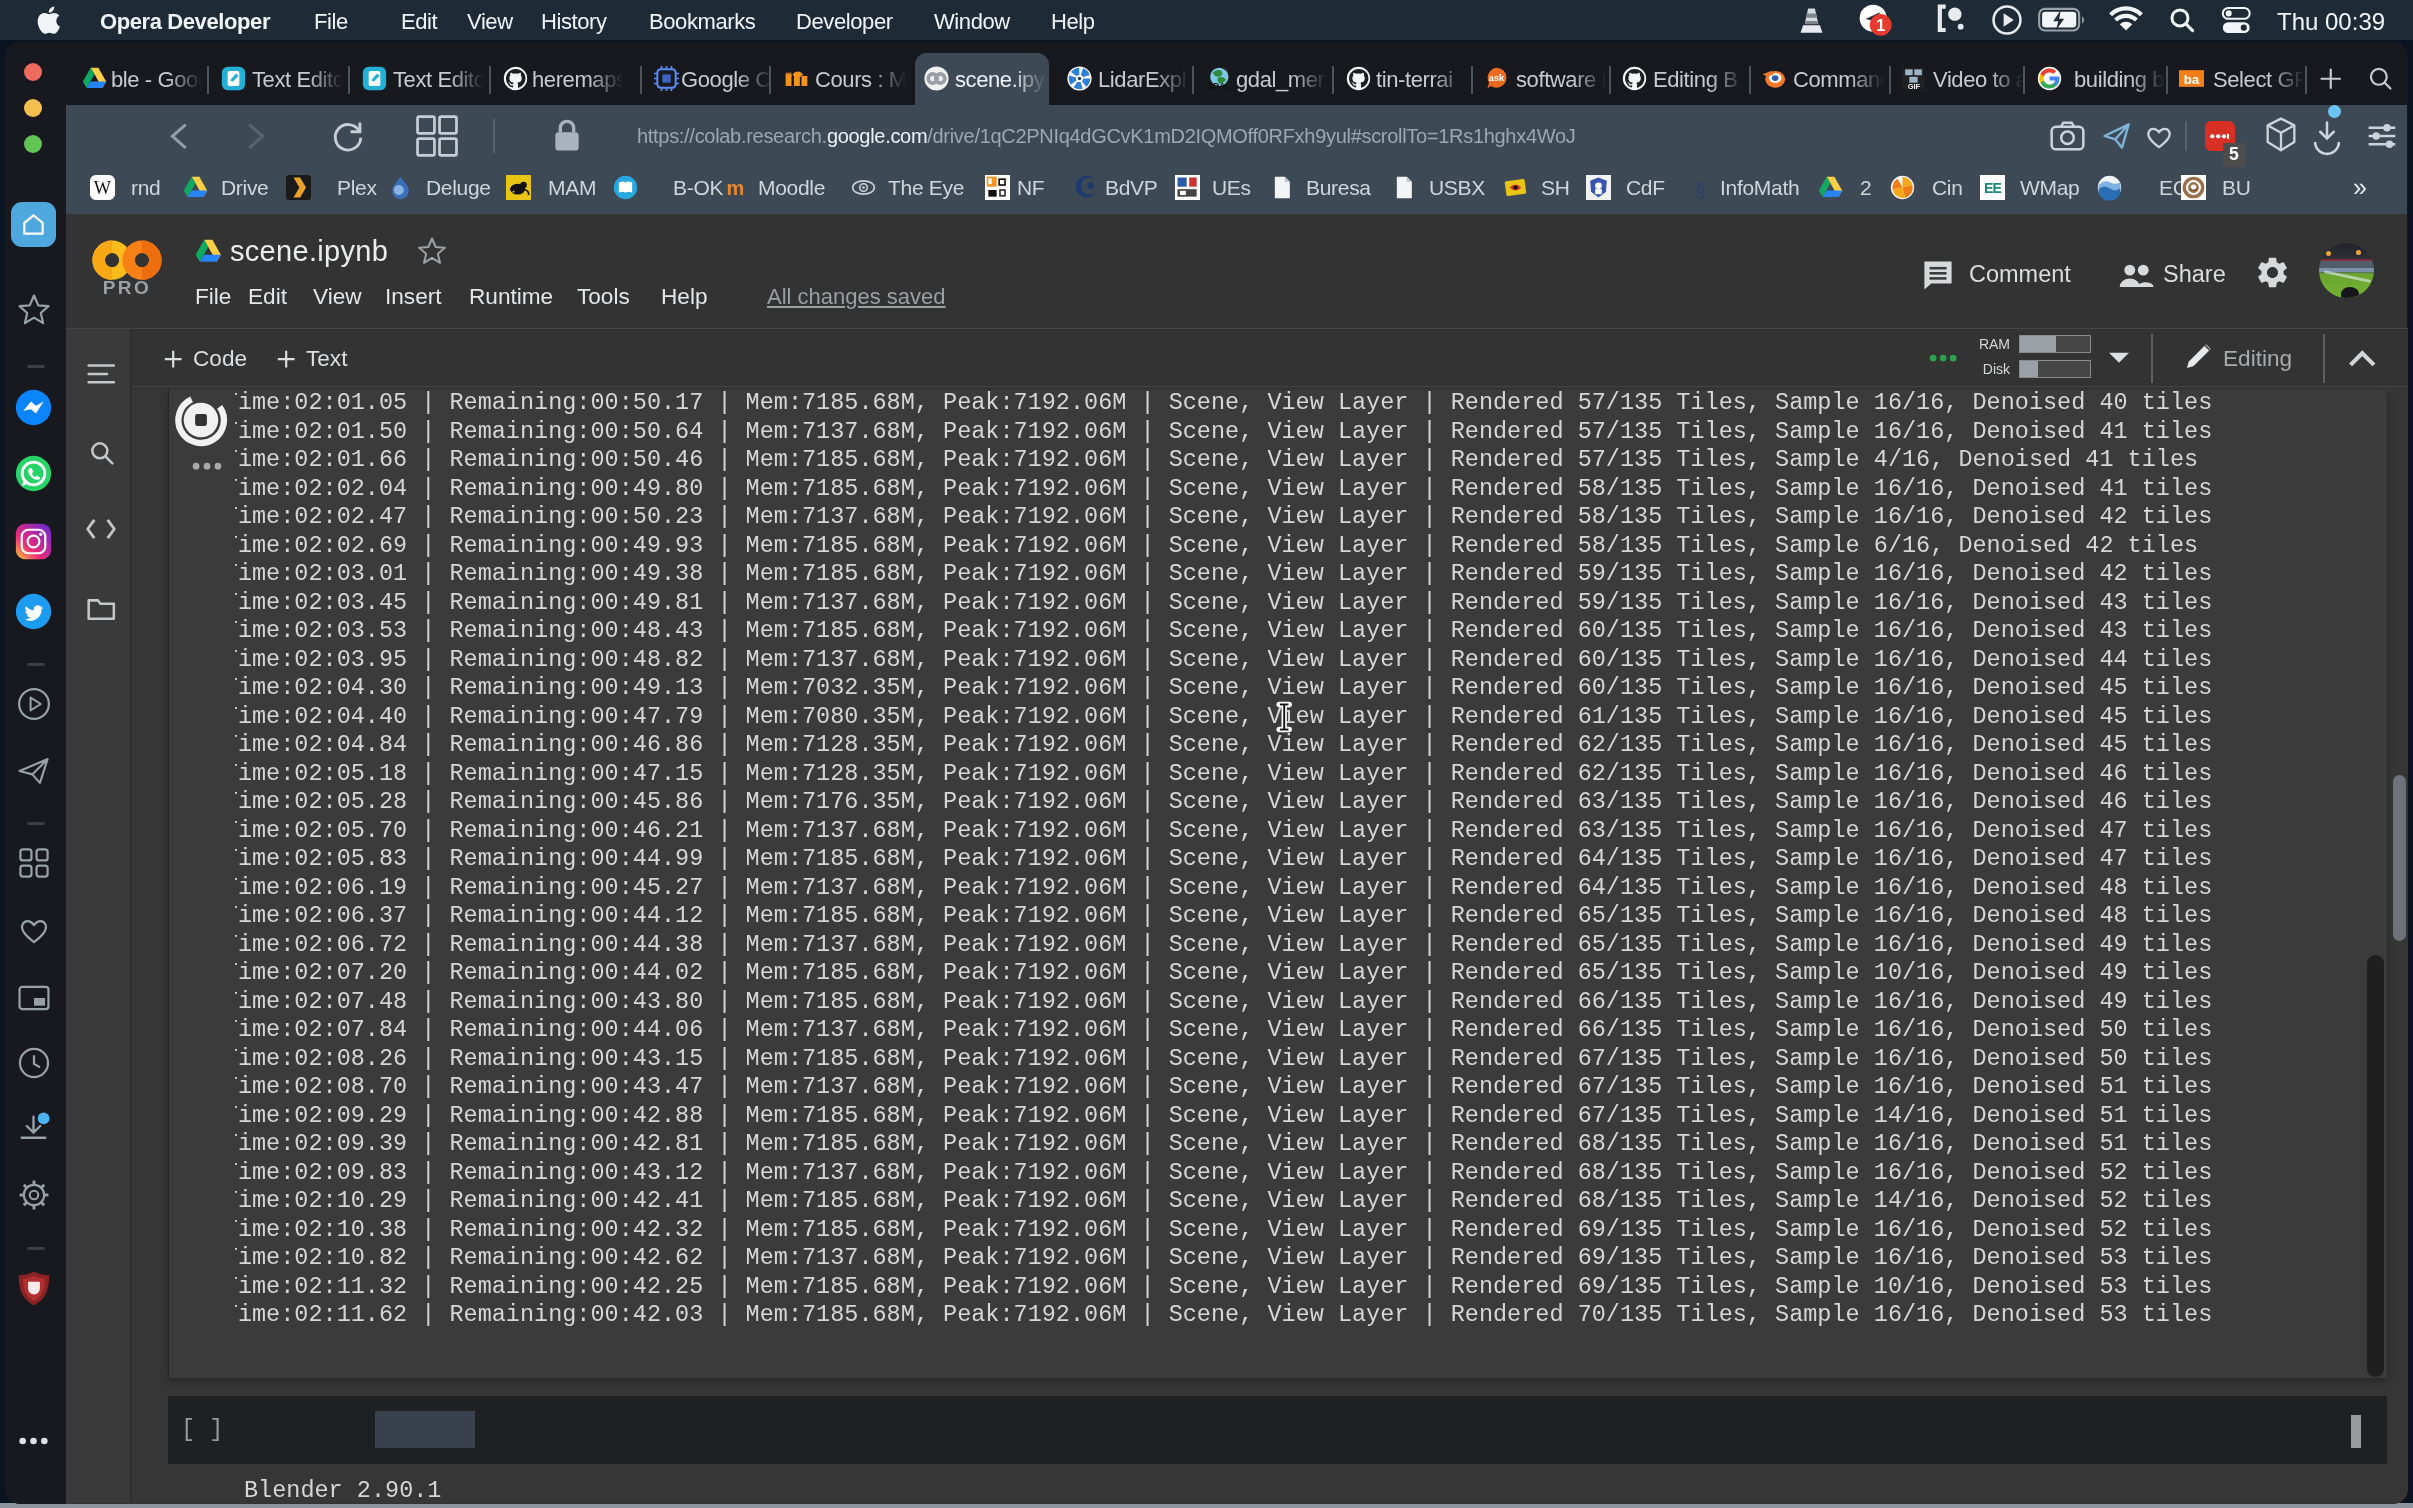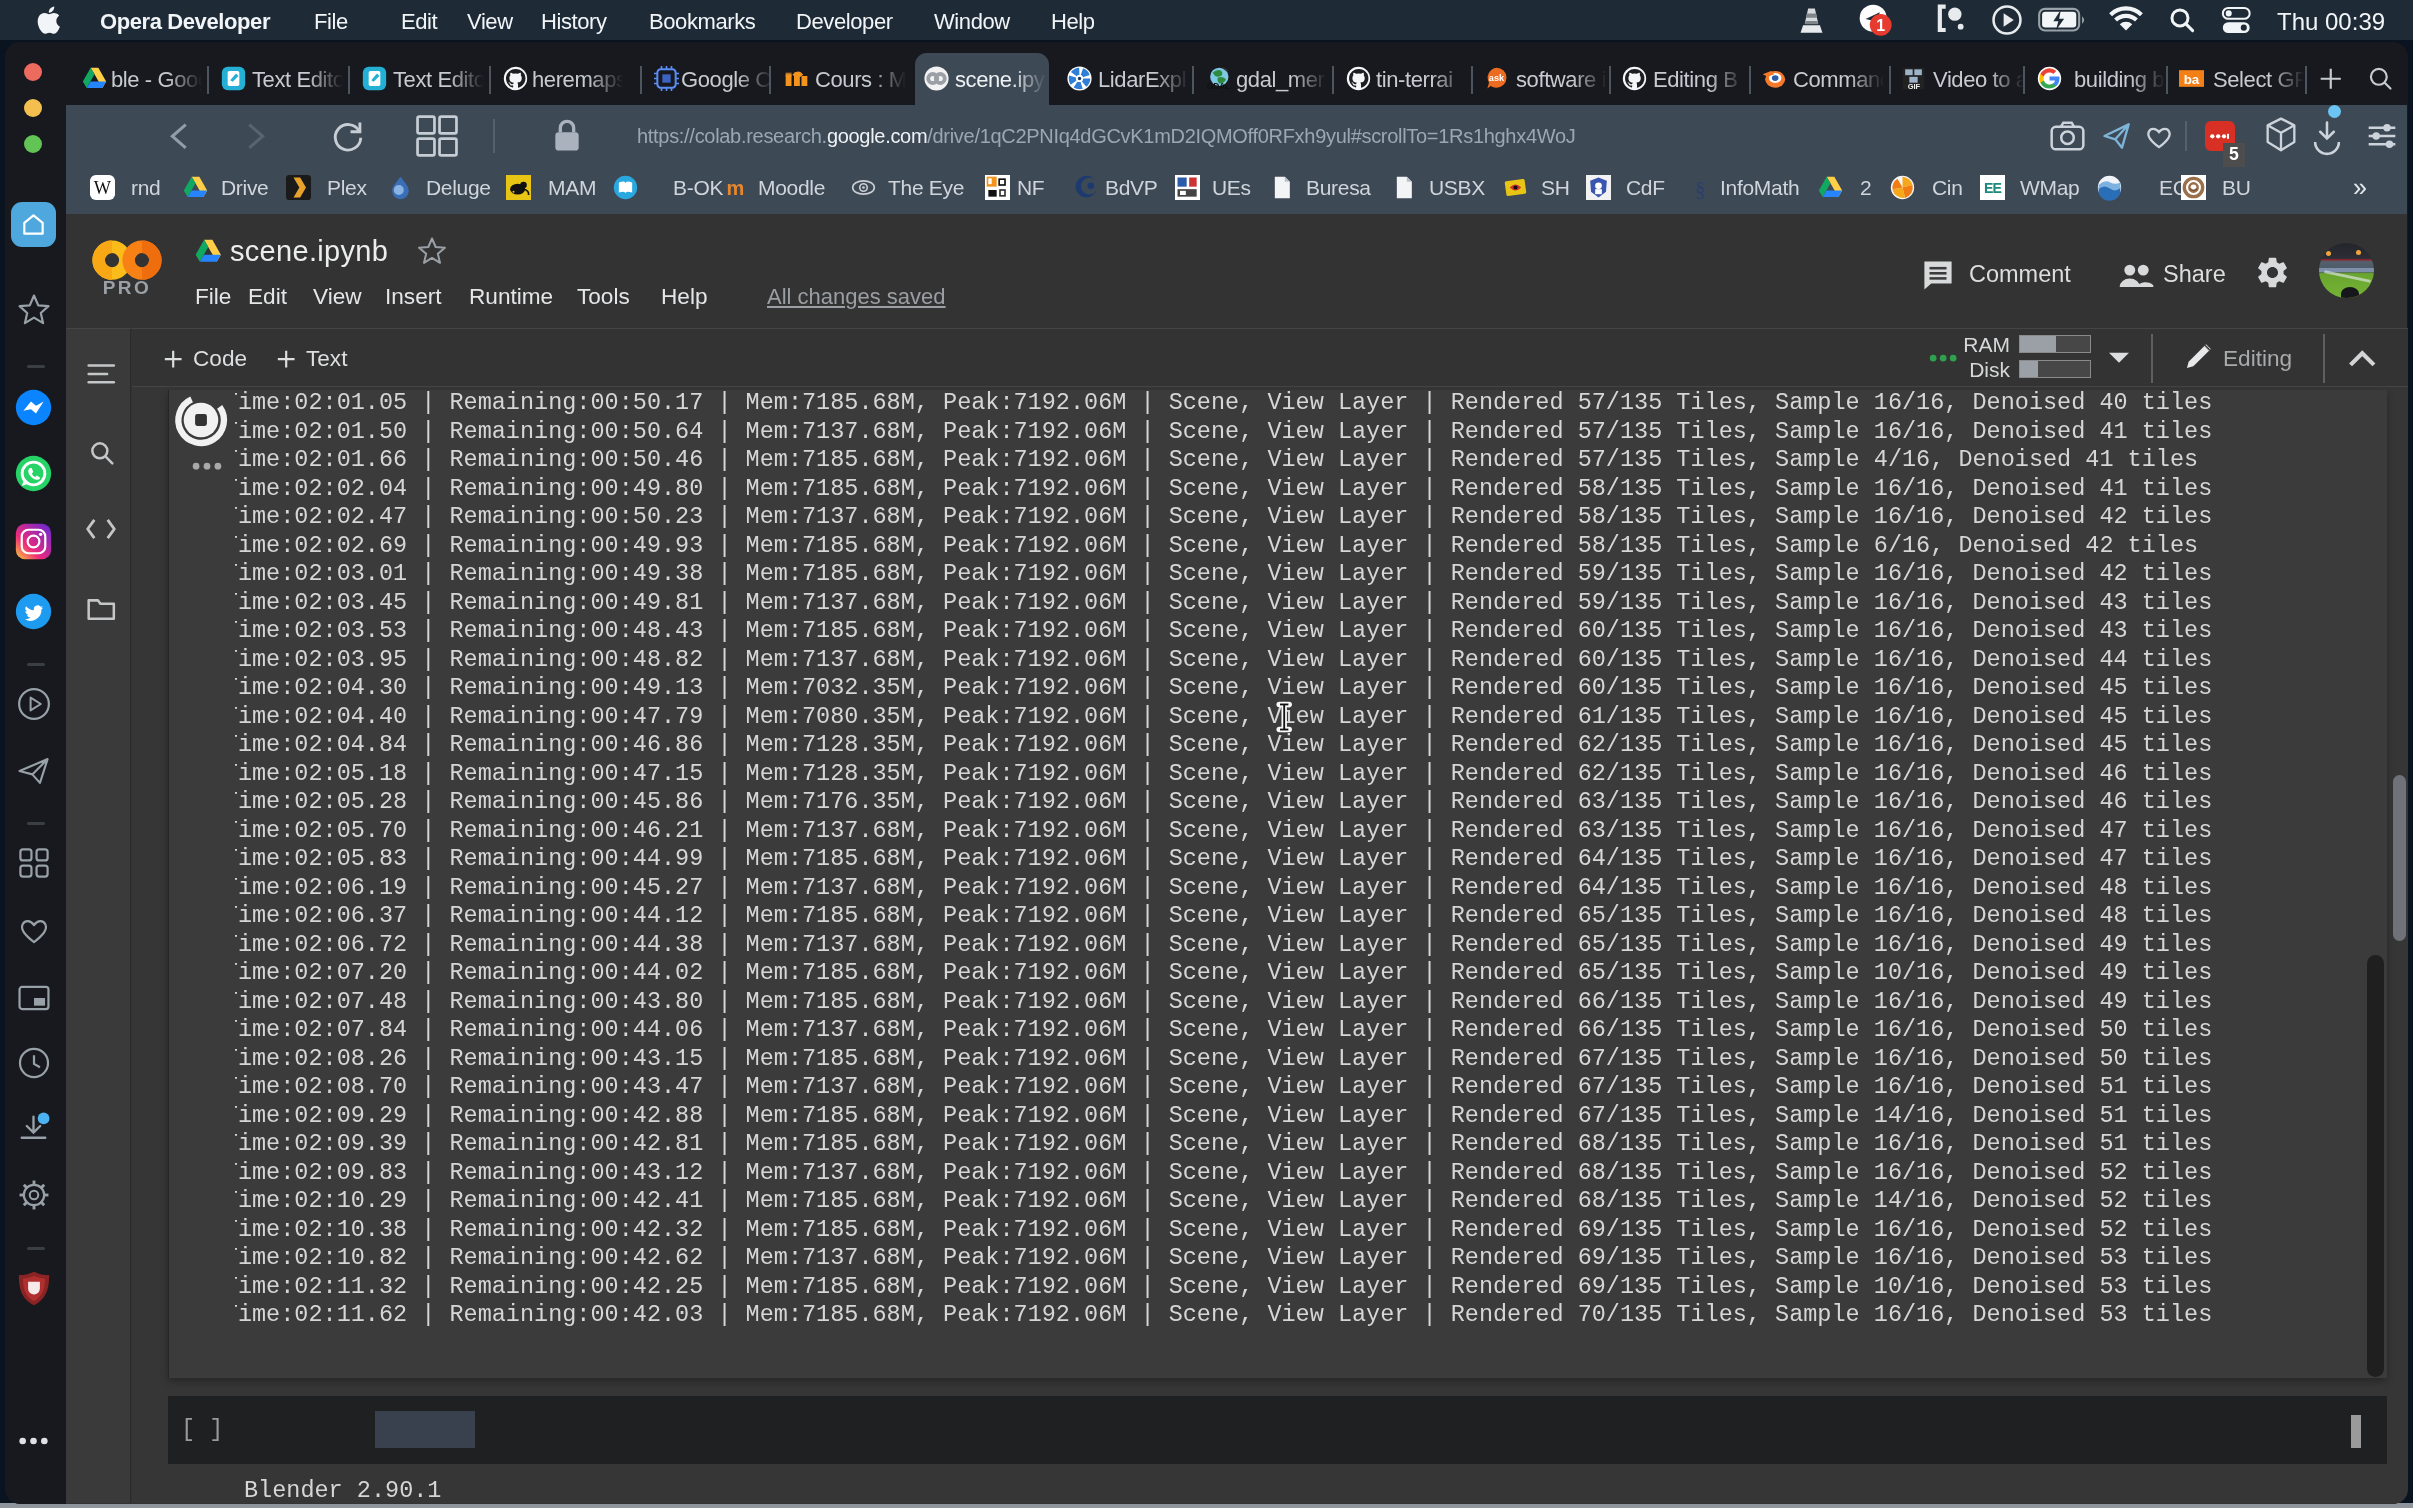--- a/index.html
+++ b/index.html
@@ -342,21 +342,21 @@
 <svg width="25" height="25" style="left:178px;top:133px;" viewBox="0 0 30 30">
       <path d="M10.4 2 L19.6 2 L29 18.5 L24.4 26.5 L15 10 Z" fill="#ffcf48"></path>
       <path d="M10.4 2 L15 10 L5.6 26.5 L1 18.5 Z" fill="#11a861"></path>
       <path d="M5.6 26.5 L10.2 18.5 L29 18.5 L24.4 26.5 Z" fill="#2684fc"></path>
     </svg>
 <div class="bm" style="left:216px;">Drive</div>
 <svg width="25" height="25" style="left:281px;top:133px;" viewBox="0 0 30 30">
       <rect x="0" y="0" width="30" height="30" rx="4" fill="#1a1a1a"></rect>
       <path d="M9 3 L17 3 L24 15 L17 27 L9 27 L16 15 Z" fill="#e8a22c"></path>
     </svg>
-<div class="bm" style="left:322px;">Plex</div>
+<div class="bm" style="left:332px;">Plex</div>
 <svg width="25" height="25" style="left:383px;top:133px;" viewBox="0 0 30 30">
       <path d="M15 2 C21 10 25 14 25 19 a10 10 0 0 1-20 0 C5 14 9 10 15 2 Z" fill="#3a6fb8"></path>
       <circle cx="13" cy="18" r="6" fill="#9cc4ee" opacity=".8"></circle>
     </svg>
 <div class="bm" style="left:421px;">Deluge</div>
 <svg width="25" height="25" style="left:501px;top:133px;" viewBox="0 0 30 30">
       <rect x="0" y="0" width="30" height="30" fill="#e8c415"></rect>
       <ellipse cx="14" cy="17" rx="9" ry="6.5" fill="#111"></ellipse>
       <circle cx="21" cy="12" r="4" fill="#111"></circle>
       <path d="M22 17 q6 2 5 7" stroke="#111" stroke-width="2" fill="none"></path>
@@ -518,21 +518,21 @@
 <div class="ctext" style="left:188px;top:303px;color:#dcdee0;">Code</div>
 <svg width="18.4" height="18.4" style="left:272px;top:308px;" viewBox="0 0 22 22">
       <path d="M11 1 L11 21 M1 11 L21 11" stroke="#dcdee0" stroke-width="2.6"></path>
     </svg>
 <div class="ctext" style="left:301px;top:303px;color:#dcdee0;">Text</div>
 <svg width="30" height="8.4" style="left:1924px;top:312px;" viewBox="0 0 36 10">
       <circle cx="5" cy="5" r="4" fill="#2fa14e"></circle>
       <circle cx="17" cy="5" r="4" fill="#2fa14e"></circle>
       <circle cx="29" cy="5" r="4" fill="#2fa14e"></circle>
     </svg>
-<div style="position:absolute;left:1953px;top:290px;width:52px;text-align:right;font-size:21px;color:#d5d7d9;line-height:25px;">RAM<br>Disk</div>
+<div style="position:absolute;left:1953px;top:290px;width:52px;text-align:right;font-size:14px;color:#d5d7d9;line-height:25px;">RAM<br>Disk</div>
 <div style="position:absolute;left:2014px;top:293px;width:72px;height:18.4px;border:1.7px solid #8a8a8a;background:#474747;">
       <div style="width:52%;height:100%;background:#9aa0a6;"></div>
     </div>
 <div style="position:absolute;left:2014px;top:318px;width:72px;height:18.4px;border:1.7px solid #8a8a8a;background:#474747;">
       <div style="width:26%;height:100%;background:#9aa0a6;"></div>
     </div>
 <svg width="22" height="11.7" style="left:2103px;top:310px;" viewBox="0 0 26 14">
       <path d="M1 1 L13 13 L25 1 Z" fill="#dcdee0"></path>
     </svg>
 <div style="position:absolute;left:2146px;top:292px;width:1.7px;height:49px;background:#5f5f5f;"></div>

